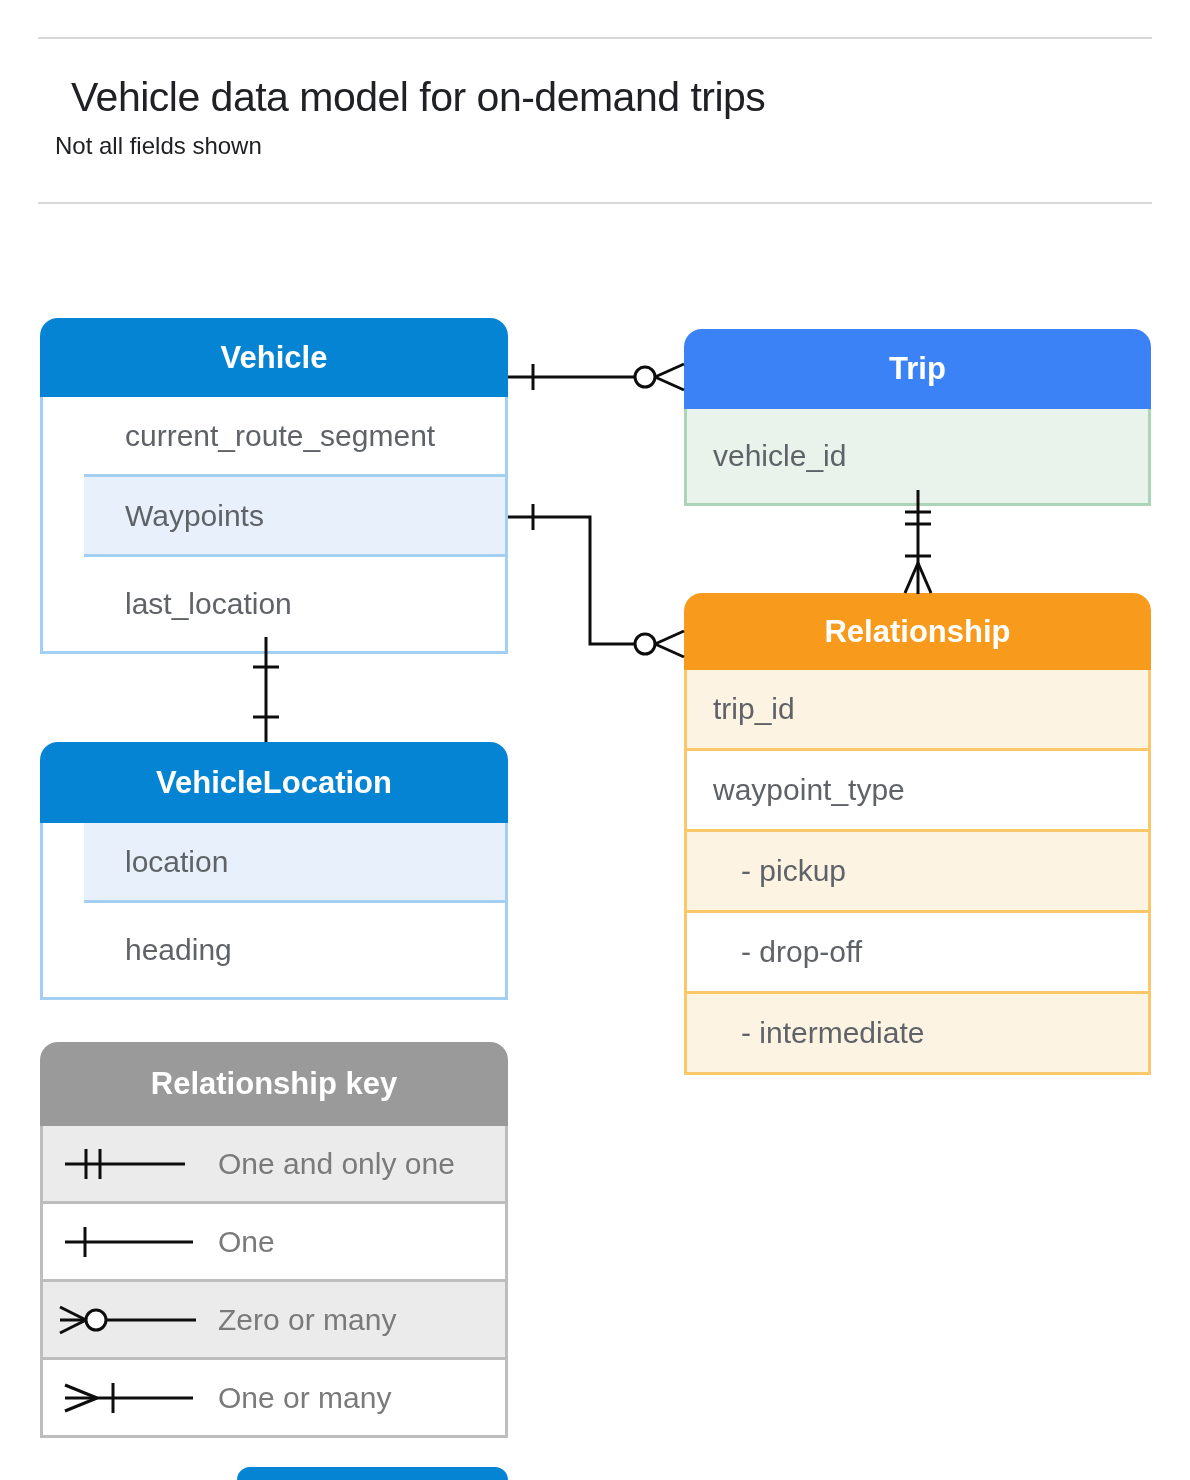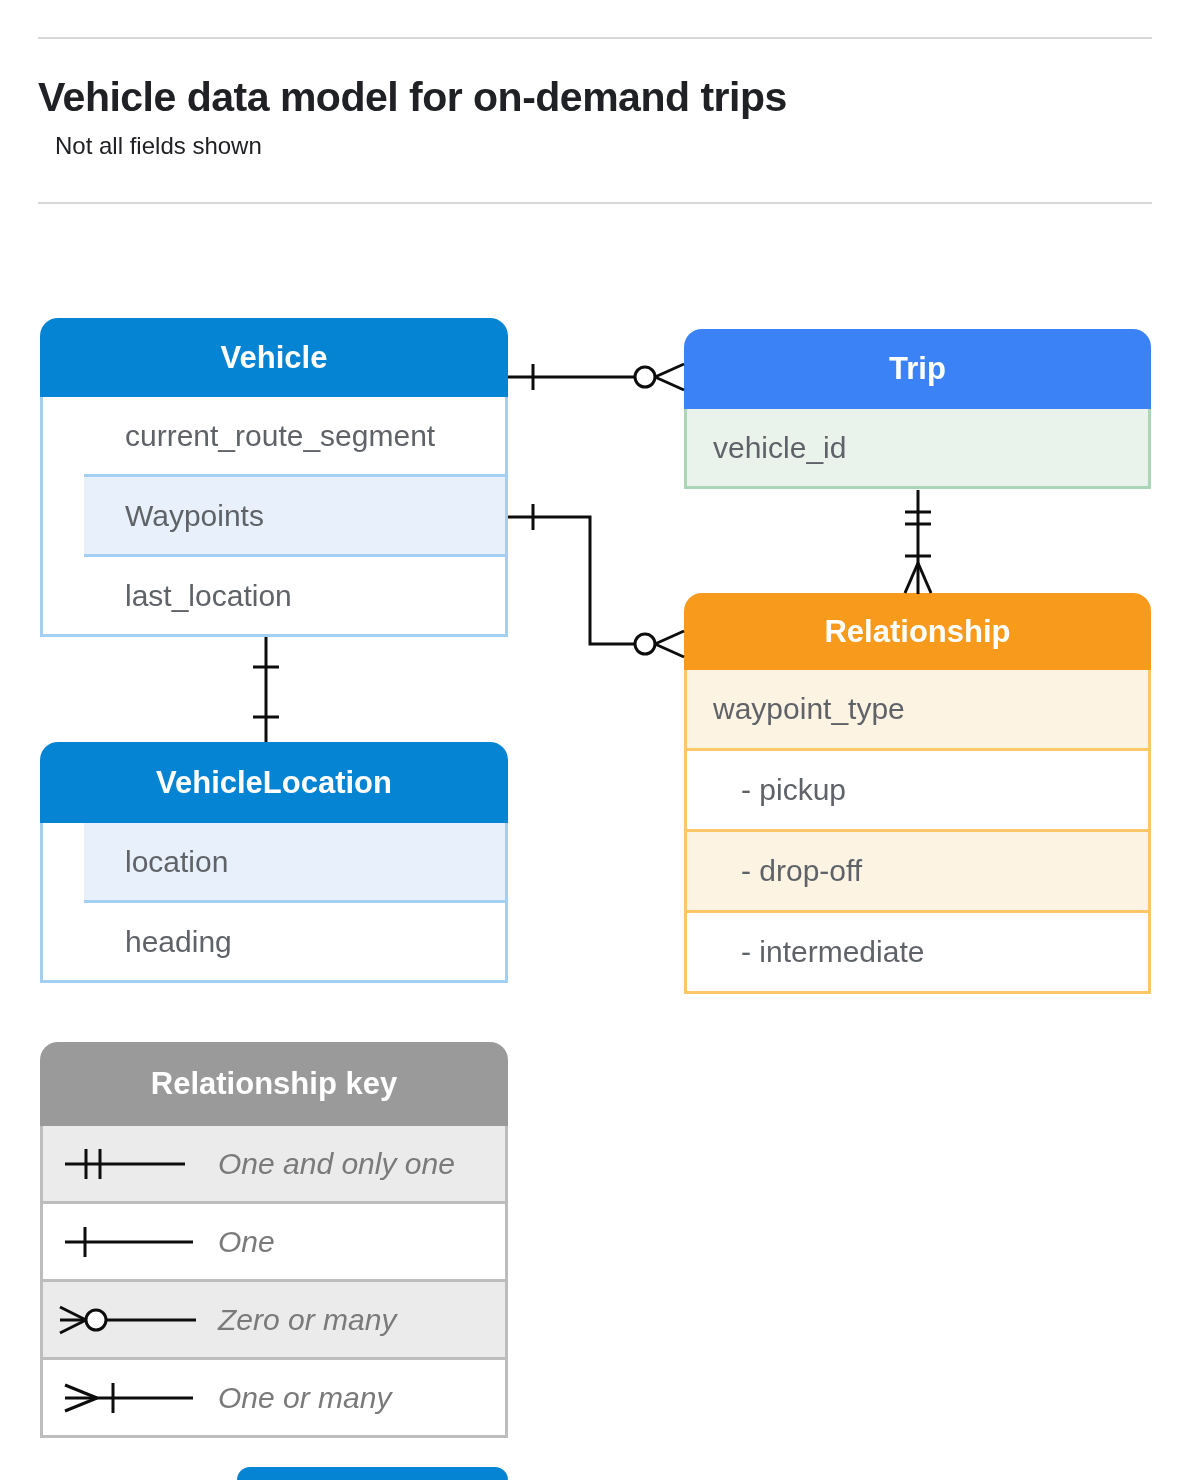--- a/index.html
+++ b/index.html
@@ -4,39 +4,39 @@
 <style>
   * { margin:0; padding:0; box-sizing:border-box; }
   html,body { background:#ffffff; }
   body { font-family:"Liberation Sans", sans-serif; }
   .canvas { position:relative; width:1190px; height:1480px; background:#fff; overflow:hidden; }
 
   .rule { position:absolute; left:38px; width:1114px; height:2px; background:#d8d8d8; }
   .rule-top { top:37px; }
   .rule-bottom { top:202px; }
 
-  .page-title { position:absolute; left:38px; top:74px; font-size:41px; font-weight:700; color:#202124; letter-spacing:-0.5px; }
+  .page-title { position:absolute; left:71px; top:74px; font-size:41px; font-weight:400; color:#202124; letter-spacing:-0.5px; }
   .page-subtitle { position:absolute; left:55px; top:132px; font-size:24px; color:#202124; }
 
   .etable { position:absolute; }
   .thead { width:100%; border-radius:18px 18px 0 0; color:#fff; font-weight:700; font-size:31px; display:flex; align-items:center; justify-content:center; }
   .tbody { border-style:solid; border-width:0 3px 3px 3px; background:#fff; }
   .trow { height:80px; display:flex; align-items:center; padding-left:26px; font-size:30px; color:#5f6368; border-bottom:3px solid; border-color:inherit; background:#fff; }
-  .trow:last-child { height:77px; border-bottom:none; }
+  .trow:last-child { height:94px; border-bottom:none; }
   .trow.indent { padding-left:54px; }
 
   
   .t-blue .thead { background:#0584d3; }
   .t-blue .tbody, .t-blue .trow { border-color:#a3cff2;padding-left:41px; }
   .t-green .thead { background:#3b82f6; }
   .t-green .tbody, .t-green .trow { border-color:#aad5b6; }
   .t-orange .thead { background:#f89b1c; }
   .t-orange .tbody, .t-orange .trow { border-color:#fbc869; }
   .t-gray .thead { background:#9a9a9a; }
-  .t-gray .tbody, .t-gray .trow { border-color:#bdbdbd;font-style:italic; }
+  .t-gray .tbody, .t-gray .trow { border-color:#bdbdbd; }
 
   .shade-even .trow:nth-child(even) { background:#e8f1fb; }
   .shade-odd-blue .trow:nth-child(odd) { background:#e8f1fb; }
   .shade-odd-green .trow:nth-child(odd) { background:#e9f3ec; }
   .shade-odd-orange .trow:nth-child(odd) { background:#fdf3e3; }
 
   
   #vehicle        { left:40px;  top:318px; width:468px; }
   #vehicle .thead { height:79px; }
   #trip           { left:684px; top:329px; width:467px; }
@@ -86,20 +86,21 @@
   <div class="etable t-green shade-odd-green" id="trip">
     <div class="thead">Trip</div>
     <div class="tbody">
       <div class="trow">vehicle_id</div>
     </div>
   </div>
 
   <div class="etable t-orange shade-odd-orange" id="tripwaypoint">
     <div class="thead">Relationship</div>
     <div class="tbody">
+      <div class="trow">trip_id</div>
       <div class="trow">waypoint_type</div>
       <div class="trow indent">- pickup</div>
       <div class="trow indent">- drop-off</div>
       <div class="trow indent">- intermediate</div>
     </div>
   </div>
 
   <div class="etable t-blue shade-odd-blue" id="vehiclelocation">
     <div class="thead">VehicleLocation</div>
     <div class="tbody">

